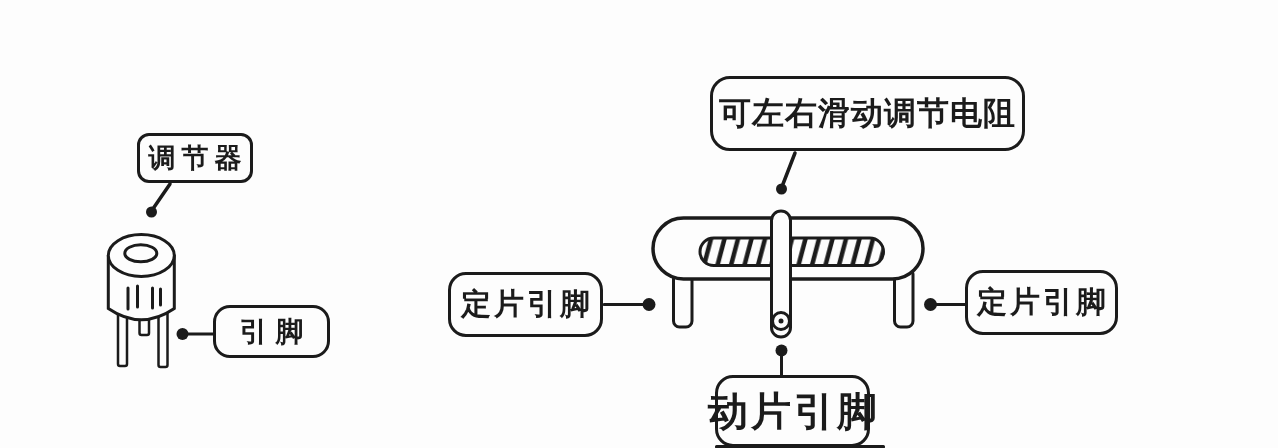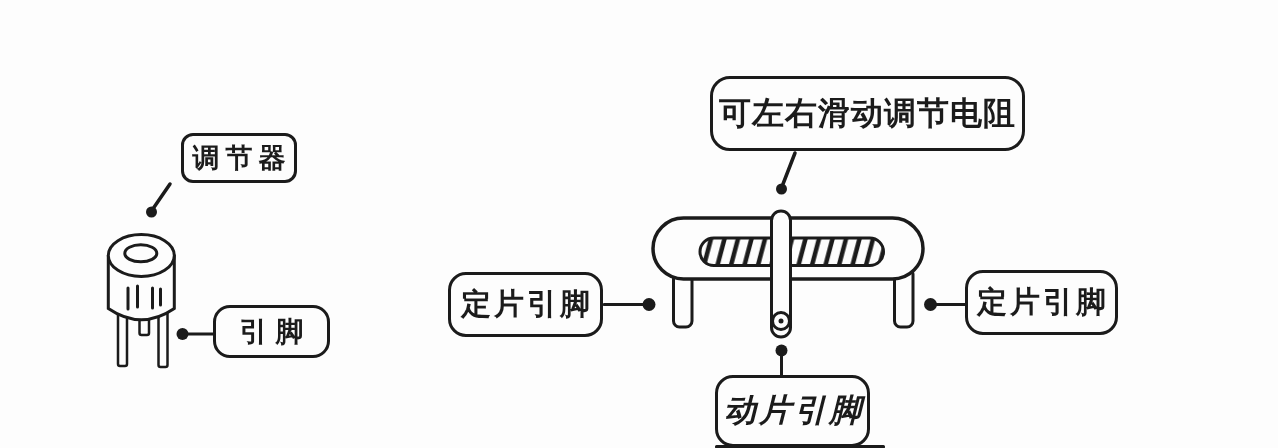--- a/index.html
+++ b/index.html
@@ -15,26 +15,26 @@
     position:absolute;
     box-sizing:border-box;
     border:3px solid #1b1b1b;
     background:#fdfdfd;
     display:flex;align-items:center;justify-content:center;
     color:#1b1b1b;
     font-weight:bold;
     white-space:nowrap;
     z-index:2;
   }
-  #tuner-label   {left:137px; top:133px; width:116px; height:50px; border-radius:12px; font-size:27px; letter-spacing:6px; text-indent:6px;margin-left:44px;}
+  #tuner-label   {left:137px; top:133px; width:116px; height:50px; border-radius:12px; font-size:27px; letter-spacing:6px; text-indent:6px;}
   #pins-label    {left:213px; top:305px; width:117px; height:53px; border-radius:17px; font-size:28px; letter-spacing:8px; text-indent:8px;}
   #slider-caption{left:710px; top:76px;  width:315px; height:75px; border-radius:20px; font-size:32px; letter-spacing:1px;}
   #left-fixed-pin-label {left:448px; top:272px; width:155px; height:65px; border-radius:18px; font-size:30px; letter-spacing:3px; text-indent:3px;}
   #right-fixed-pin-label{left:965px; top:270px; width:153px; height:65px; border-radius:18px; font-size:30px; letter-spacing:3px; text-indent:3px;}
-  #moving-pin-label     {left:715px; top:375px; width:155px; height:72px; border-radius:18px; font-size:32px; letter-spacing:3px; text-indent:3px;font-style:italic;}
+  #moving-pin-label     {left:715px; top:375px; width:155px; height:72px; border-radius:18px; font-size:40px; letter-spacing:3px; text-indent:3px;}
 </style>
 </head>
 <body>
 
 <div id="stage">
 
   <svg id="artwork" width="1278" height="448" viewBox="0 0 1278 448" xmlns="http://www.w3.org/2000/svg">
     <defs>
       <pattern id="hatch" patternUnits="userSpaceOnUse" x="700" y="238" width="13.5" height="28">
         <line x1="3" y1="31" x2="12" y2="-3" stroke="#1b1b1b" stroke-width="4.5"></line>

